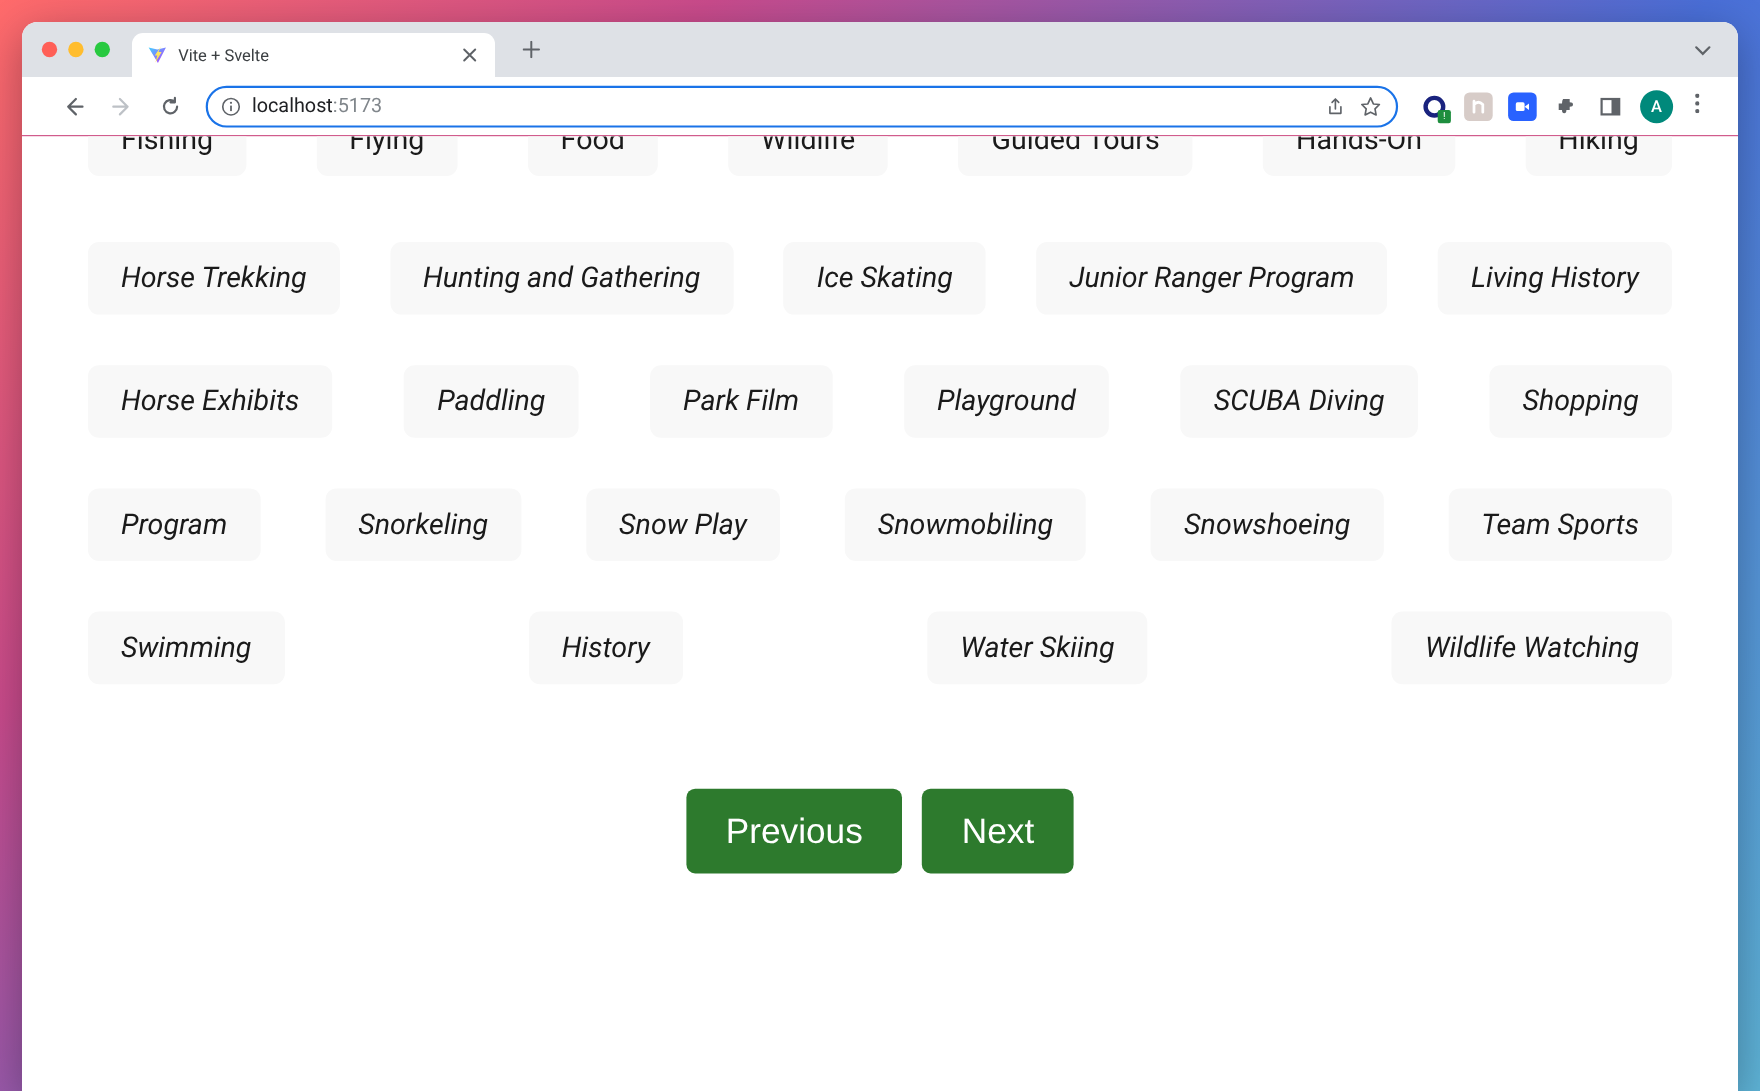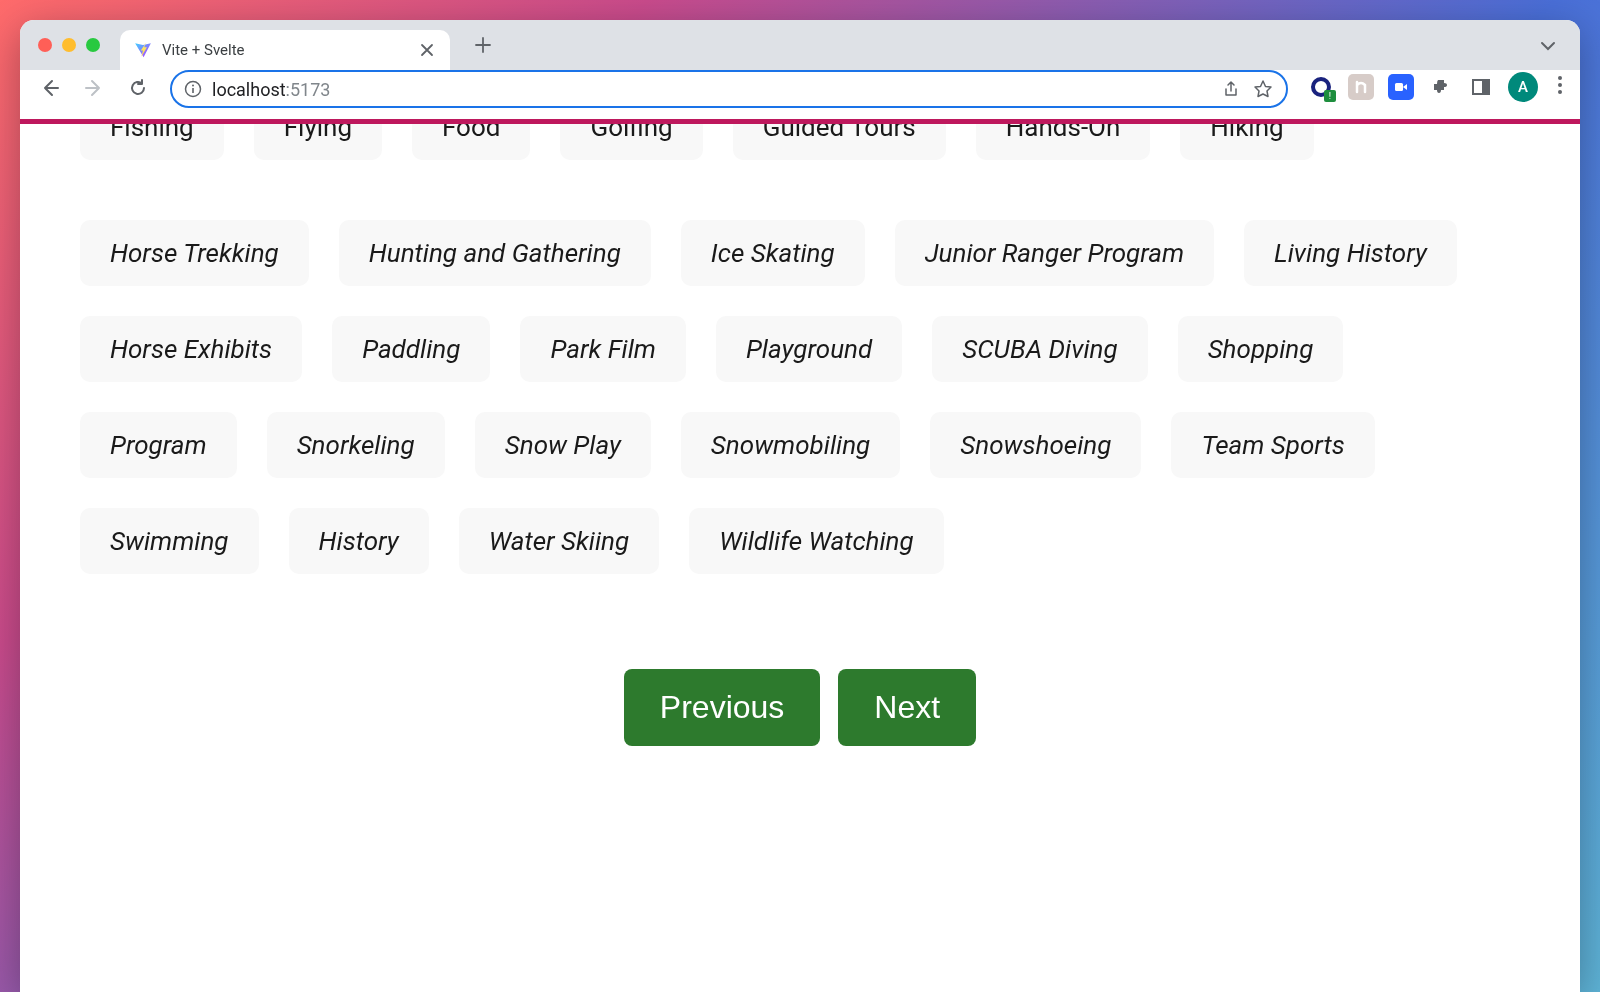--- a/index.html
+++ b/index.html
@@ -94,24 +94,24 @@
     .tab-bar-end {
       margin-left: auto;
       color: #5f6368;
       cursor: pointer;
       padding: 6px;
     }
     .toolbar {
       background: #ffffff;
       height: 54px;
       display: flex;
-      align-items: flex-start;
-      padding: 0 12px;
+      align-items: center;
+      padding: 0 29px;
       gap: 8px;
-      border-bottom: 5px solid #be185d;
+      border-bottom: 1px solid #be185d;
     }
     .nav-btn {
       width: 36px;
       height: 36px;
       display: flex;
       align-items: center;
       justify-content: center;
       color: #5f6368;
       cursor: pointer;
       border-radius: 50%;
@@ -203,22 +203,22 @@
     }
     .content {
       flex: 1;
       background: #ffffff;
       overflow: hidden;
       position: relative;
     }
     .chips-area {
       display: flex;
       flex-wrap: wrap;
-      justify-content: flex-start;
-      gap: 30px 30px;
+      justify-content: space-between;
+      gap: 46px 30px;
       padding: 0 60px;
       margin-top: -30px;
     }
     .chip {
       background: #f8f8f8;
       border-radius: 10px;
       padding: 18px 30px;
       font-size: 26px;
       color: #1a1a1a;
       cursor: pointer;
@@ -362,21 +362,21 @@
           </svg>
       </div>
     </div>
   </div>
 
   <div class="content">
     <div class="chips-area" id="chips-row1">
         <div class="chip">Fishing</div>
         <div class="chip">Flying</div>
         <div class="chip">Food</div>
-        <div class="chip">Golfing</div>
+        <div class="chip">Wildlife</div>
         <div class="chip">Guided Tours</div>
         <div class="chip">Hands-On</div>
         <div class="chip">Hiking</div>
       </div>
     <div class="chips-area" id="chips-main" style="margin-top:60px;font-style:italic;">
         <div class="chip">Horse Trekking</div>
         <div class="chip">Hunting and Gathering</div>
         <div class="chip">Ice Skating</div>
         <div class="chip">Junior Ranger Program</div>
         <div class="chip">Living History</div>

